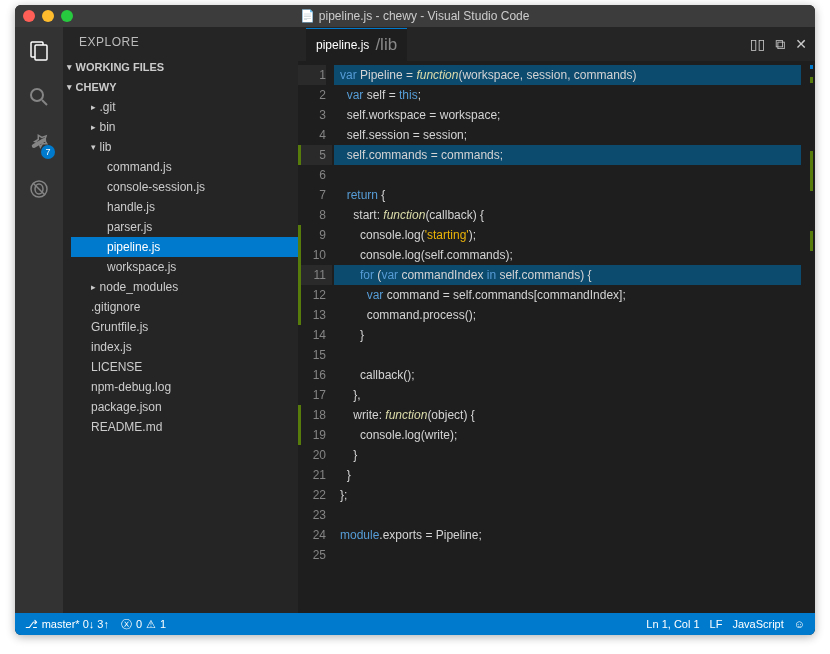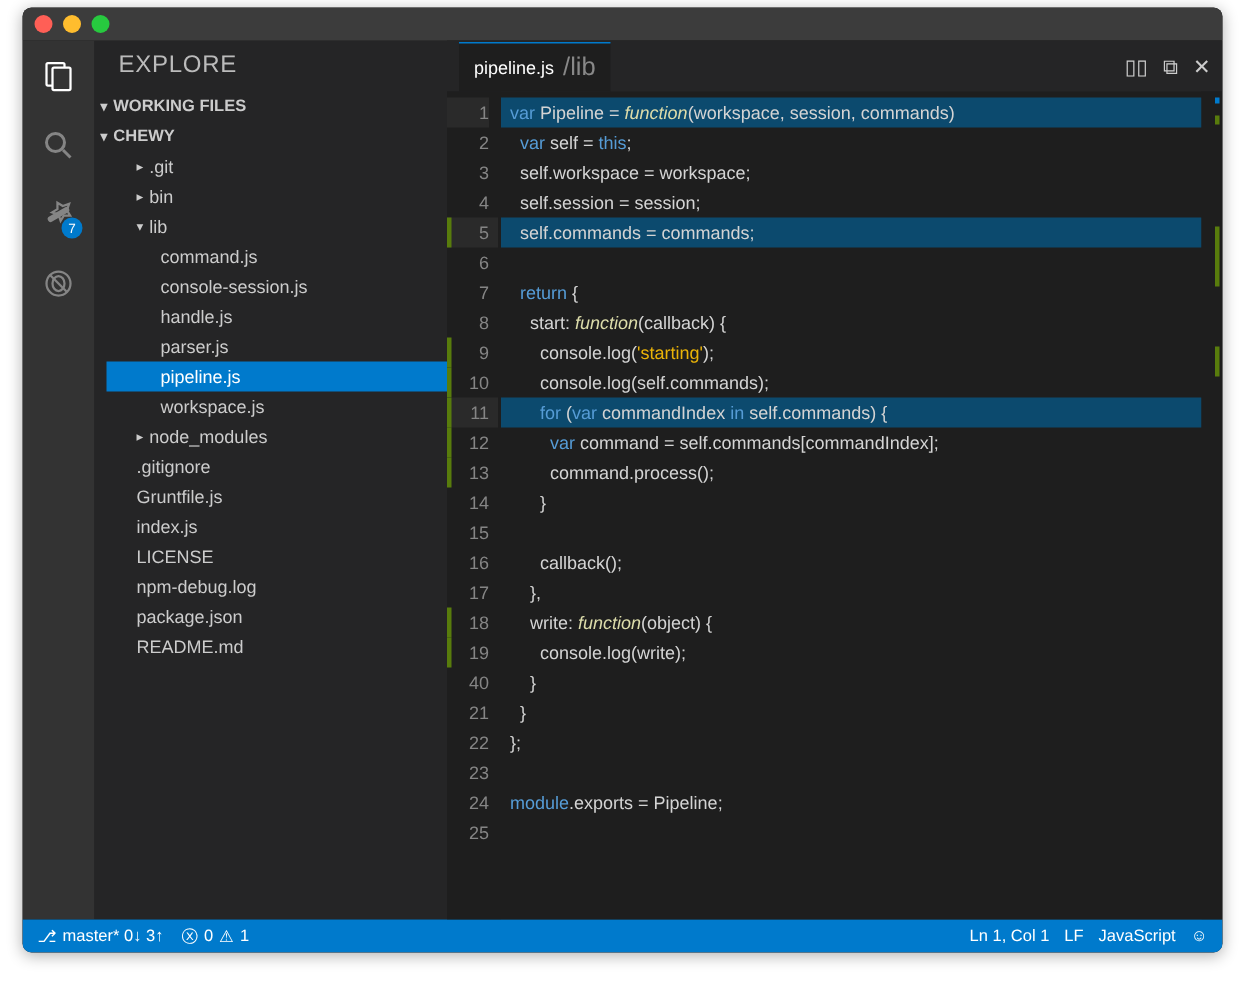--- a/index.html
+++ b/index.html
@@ -10,21 +10,21 @@
 .tl{width:12px;height:12px;border-radius:50%}
 .tl.r{background:#ff5f56}.tl.y{background:#ffbd2e}.tl.g{background:#27c93f}
 .title{position:absolute;left:50%;transform:translateX(-50%);color:#ccc;font-size:12px}
 .body{flex:1;display:flex;overflow:hidden}
 .activity{width:48px;background:#333;display:flex;flex-direction:column;align-items:center;padding-top:10px;gap:18px}
 .ai{width:28px;height:28px;display:flex;align-items:center;justify-content:center;color:#858585;cursor:pointer;position:relative}
 .ai.active{color:#fff}
 .ai svg{width:24px;height:24px}
 .badge{position:absolute;bottom:-2px;right:-2px;background:#007acc;color:#fff;font-size:9px;min-width:14px;height:14px;border-radius:7px;display:flex;align-items:center;justify-content:center}
 .sidebar{width:235px;background:#252526;color:#ccc;font-size:12px;display:flex;flex-direction:column;overflow:hidden}
-.shead{padding:8px 16px;color:#bbb;font-size:16px;letter-spacing:0.5px}
+.shead{padding:8px 16px;color:#bbb;font-size:12px;letter-spacing:0.5px}
 .sect{padding:4px 4px;color:#ccc;font-size:11px;font-weight:bold;display:flex;align-items:center;cursor:pointer}
 .sect::before{content:"▾";margin-right:4px;font-size:9px}
 .tree{padding-left:8px}
 .ti{padding:3px 8px;display:flex;align-items:center;cursor:pointer;color:#ccc;font-size:12px}
 .ti.folder::before{content:"▸";margin-right:4px;font-size:9px;color:#ccc}
 .ti.folder.open::before{content:"▾"}
 .ti.active{background:#007acc;color:#fff}
 .d1{padding-left:20px}.d2{padding-left:36px}
 .editor{flex:1;display:flex;flex-direction:column;background:#1e1e1e;position:relative;overflow:hidden}
 .tabbar{height:34px;background:#252526;display:flex;align-items:center;padding:0 8px;gap:6px}
@@ -50,20 +50,21 @@
 </head>
 <body>
 
 <div class="window">
   <div class="titlebar">
     <div class="traffic">
       <div class="tl r"></div>
       <div class="tl y"></div>
       <div class="tl g"></div>
     </div>
+    <div class="title">📄 <span>pipeline.js - chewy - Visual Studio Code</span></div>
   </div>
 
   <div class="body">
     <div class="activity">
       <div class="ai active">
           <svg viewBox="0 0 24 24" fill="none" stroke="currentColor" stroke-width="1.5">
             <rect x="4" y="3" width="12" height="15" rx="1"></rect>
             <rect x="8" y="6" width="12" height="15" rx="1" fill="#333"></rect>
           </svg>
         </div>
@@ -140,21 +141,21 @@
             <div class="ln chg">10</div>
             <div class="ln hl chg">11</div>
             <div class="ln chg">12</div>
             <div class="ln chg">13</div>
             <div class="ln">14</div>
             <div class="ln">15</div>
             <div class="ln">16</div>
             <div class="ln">17</div>
             <div class="ln chg">18</div>
             <div class="ln chg">19</div>
-            <div class="ln">40</div>
+            <div class="ln">20</div>
             <div class="ln">21</div>
             <div class="ln">22</div>
             <div class="ln">23</div>
             <div class="ln">24</div>
             <div class="ln">25</div>
           </div>
         <div class="src" id="src"><div class="row hl"><span class="kw">var</span> Pipeline = <span class="kw"><span class="fn">function</span></span>(workspace, session, commands)</div><div class="row">  <span class="kw">var</span> self = <span class="kw">this</span>;</div><div class="row">  self.workspace = workspace;</div><div class="row">  self.session = session;</div><div class="row hl">  self.commands = commands;</div><div class="row"></div><div class="row">  <span class="kw">return</span> {</div><div class="row">    start: <span class="kw"><span class="fn">function</span></span>(callback) {</div><div class="row">      console.log(<span class="str">'starting'</span>);</div><div class="row">      console.log(self.commands);</div><div class="row hl">      <span class="kw">for</span> (<span class="kw">var</span> commandIndex <span class="kw">in</span> self.commands) {</div><div class="row">        <span class="kw">var</span> command = self.commands[commandIndex];</div><div class="row">        command.process();</div><div class="row">      }</div><div class="row"></div><div class="row">      callback();</div><div class="row">    },</div><div class="row">    write: <span class="kw"><span class="fn">function</span></span>(object) {</div><div class="row">      console.log(write);</div><div class="row">    }</div><div class="row">  }</div><div class="row">};</div><div class="row"></div><div class="row"><span class="kw">module</span>.exports = Pipeline;</div><div class="row"></div></div>
         <div class="minimap">
           <div class="mk" style="top:4px;height:4px;background:#007acc"></div>
           <div class="mk" style="top:16px;height:6px;background:#587c0c"></div>

